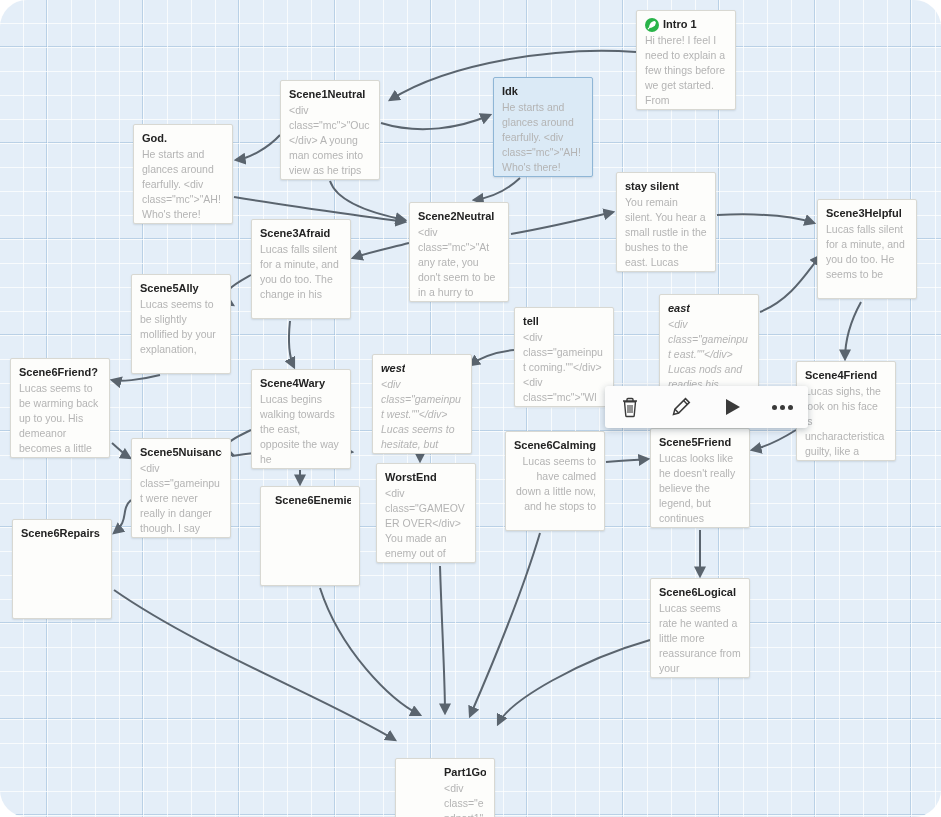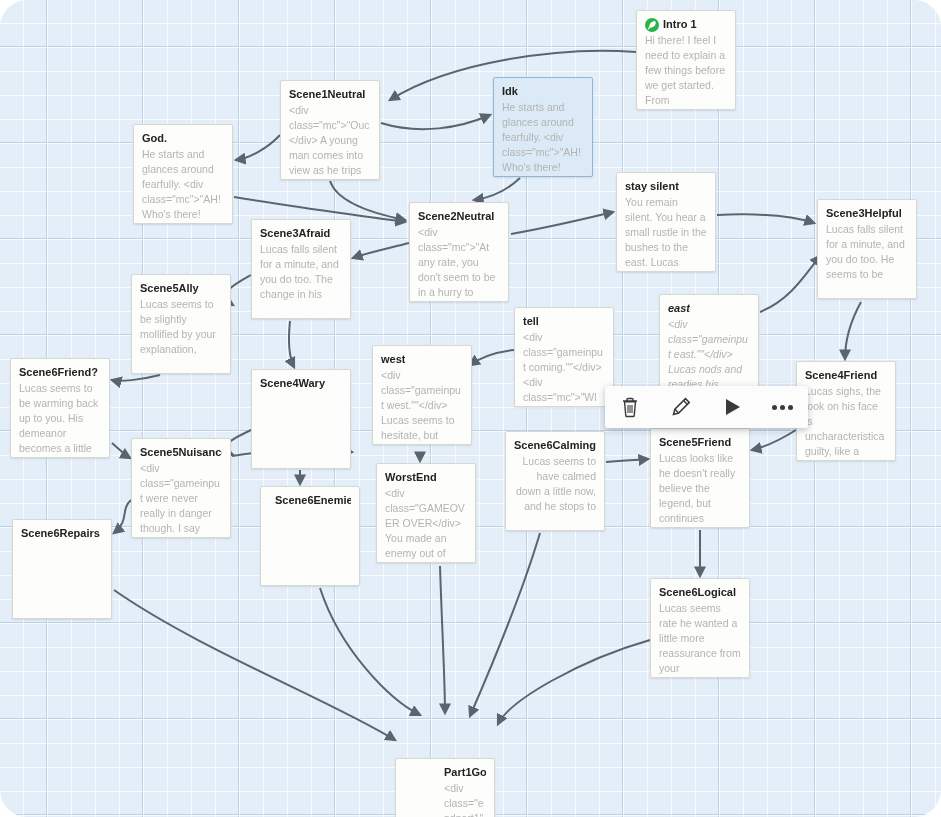--- a/index.html
+++ b/index.html
@@ -234,36 +234,37 @@
           <div class="ttl">tell</div>
         </div>
         <div class="exc">&lt;div class="gameinput coming.""&lt;/div&gt; &lt;div class="mc"&gt;"Wl</div>
       </div>
       <div class="passage" style="left: 10px; top: 358px;">
         <div class="ttlrow">
           <div class="ttl">Scene6Friend?</div>
         </div>
         <div class="exc">Lucas seems to be warming back up to you. His demeanor becomes a little</div>
       </div>
-      <div class="passage" style="left: 372px; top: 345px;">
+      <div class="passage" style="left: 372px; top: 354px; font-style: italic;">
         <div class="ttlrow">
           <div class="ttl">west</div>
         </div>
         <div class="exc">&lt;div class="gameinput west.""&lt;/div&gt; Lucas seems to hesitate, but</div>
       </div>
       <div class="passage" style="left: 796px; top: 361px;">
         <div class="ttlrow">
           <div class="ttl">Scene4Friend</div>
         </div>
         <div class="exc">Lucas sighs, the look on his face is uncharacteristica guilty, like a</div>
       </div>
       <div class="passage" style="left: 251px; top: 369px;">
         <div class="ttlrow">
           <div class="ttl">Scene4Wary</div>
         </div>
+        <div class="exc">Lucas begins walking towards the east, opposite the way he</div>
       </div>
       <div class="passage" style="left: 131px; top: 438px;">
         <div class="ttlrow">
           <div class="ttl">Scene5Nuisance</div>
         </div>
         <div class="exc">&lt;div class="gameinput were never really in danger though. I say</div>
       </div>
       <div class="passage" style="left: 505px; top: 431px; text-align: right;">
         <div class="ttlrow">
           <div class="ttl">Scene6Calming</div>

